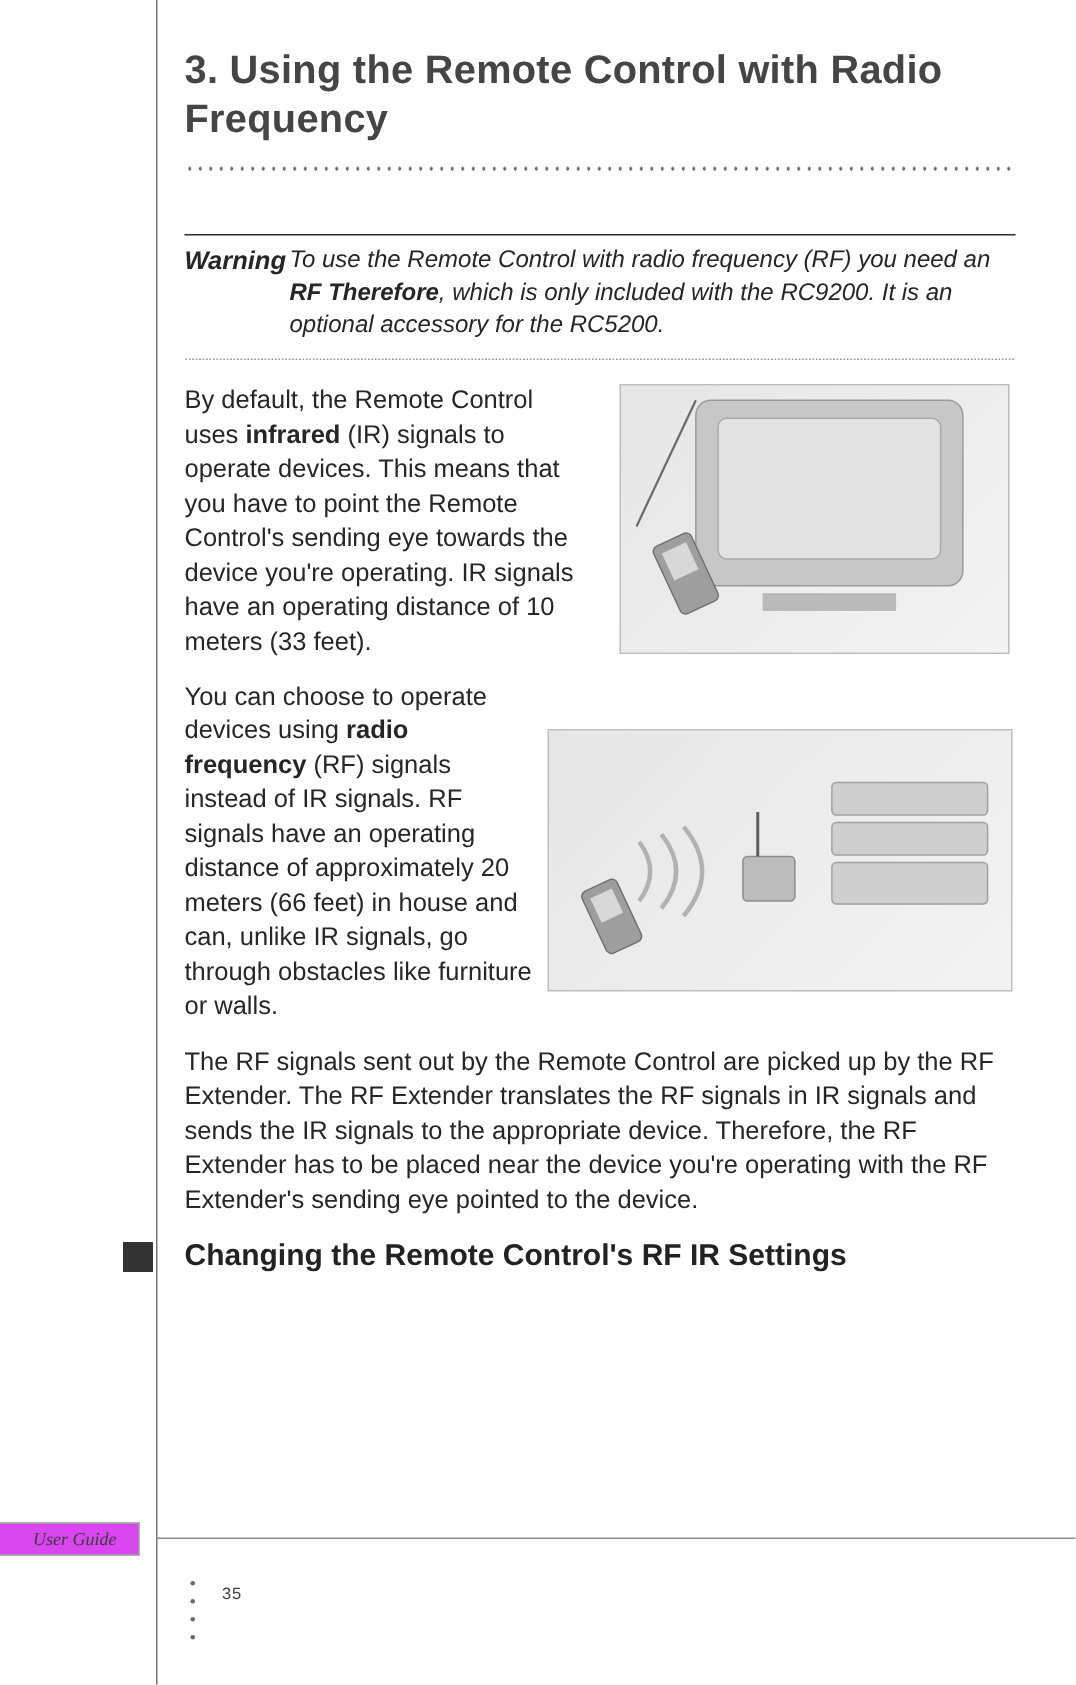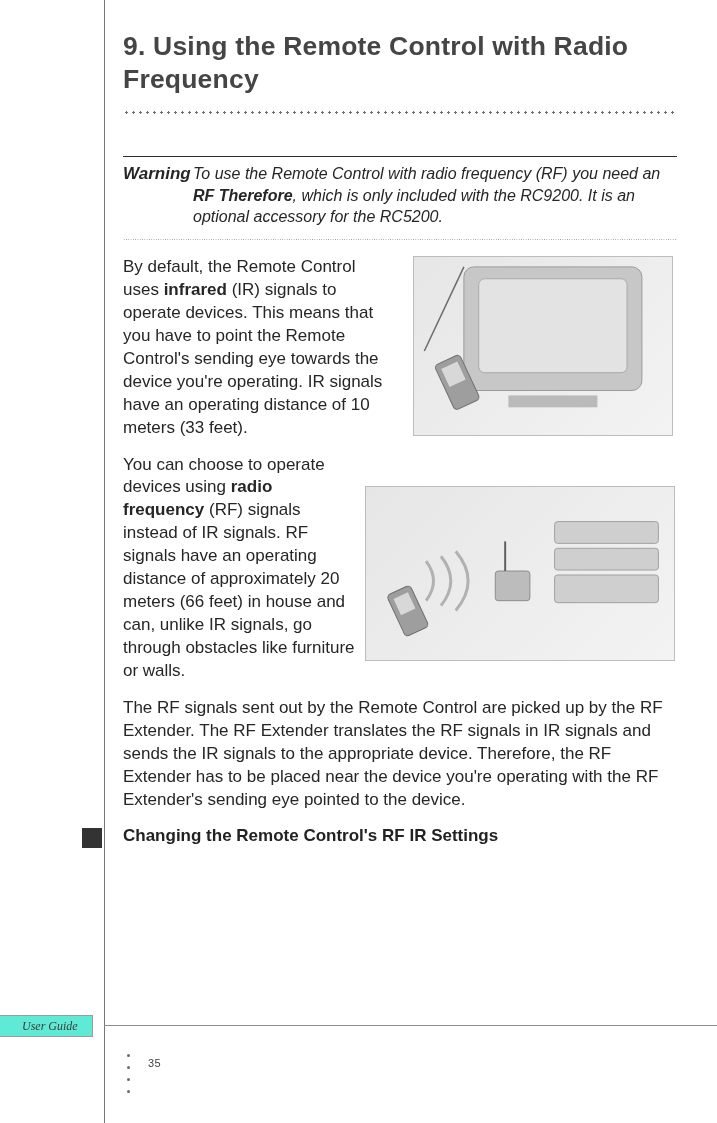--- a/index.html
+++ b/index.html
@@ -118,39 +118,39 @@
     }
     .subhead-marker {
       position: absolute;
       left: -41px;
       top: 2px;
       width: 20px;
       height: 20px;
       background: #333;
     }
     .subhead {
-      font-size: 17px;
+      font-size: 20px;
       font-weight: 700;
       margin-bottom: 2px;
       color: #222;
     }
     .footer-area {
       position: absolute;
       bottom: 86px;
       left: 0;
       right: 0;
       height: 30px;
     }
     .footer-tab {
       position: absolute;
       left: 0;
       bottom: 0;
       height: 22px;
       padding: 0 14px 0 22px;
-      background: #5eead4;
+      background: #d946ef;
       display: flex;
       align-items: center;
       border-top: 1px solid #9b9b9b;
       border-bottom: 1px solid #9b9b9b;
       border-right: 1px solid #9b9b9b;
     }
     .footer-tab span {
       font-size: 12px;
       font-style: italic;
       color: #3b3b3b;
@@ -184,21 +184,21 @@
       width: 3px; height: 3px; border-radius: 50%; background: #6a6a6a;
     }
   </style>
 </head>
 <body>
 
 <div class="page">
   <div class="vline"></div>
 
   <div class="content">
-    <h1 class="section-title">9. Using the Remote Control with Radio Frequency</h1>
+    <h1 class="section-title">3. Using the Remote Control with Radio Frequency</h1>
     <div class="dotted-hr"></div>
 
     <div class="warning-block">
       <div class="warning-row">
         <div class="warning-label">Warning</div>
         <div class="warning-text">
           <span>To use the Remote Control with radio frequency (RF) you need an </span><strong>RF Therefore</strong><span>, which is only included with the RC9200. It is an optional accessory for the RC5200.</span>
         </div>
       </div>
     </div>

